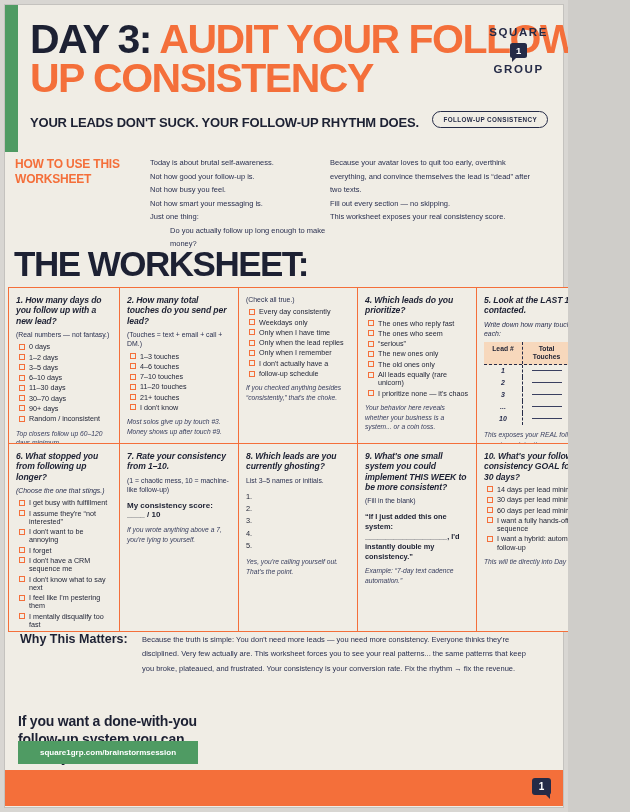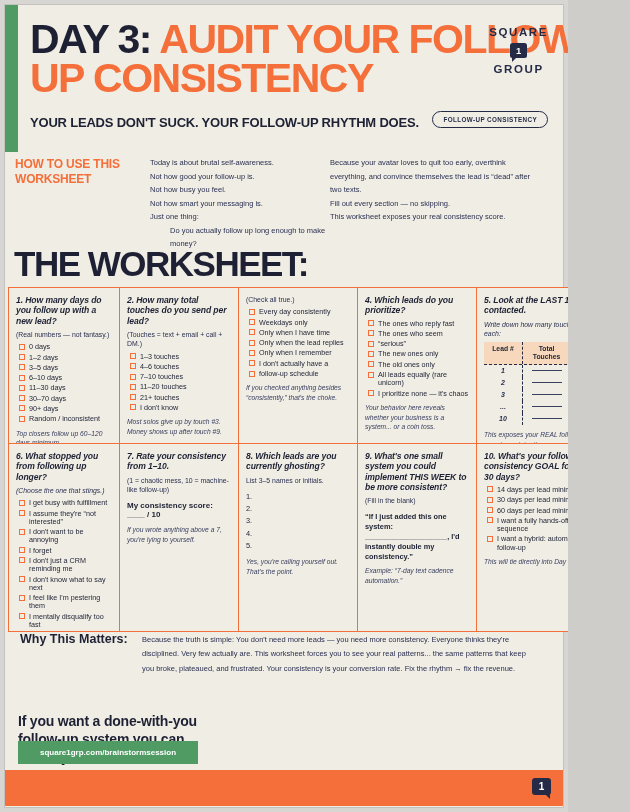--- a/index.html
+++ b/index.html
@@ -332,21 +332,21 @@
         <div class="ci">
             <span class="cb"></span>
             <span>I don't want to be annoying</span>
           </div>
         <div class="ci">
             <span class="cb"></span>
             <span>I forget</span>
           </div>
         <div class="ci">
             <span class="cb"></span>
-            <span>I don't just a CRM reminding me</span>
+            <span>I don't have a CRM sequence me</span>
           </div>
         <div class="ci">
             <span class="cb"></span>
             <span>I don't know what to say next</span>
           </div>
         <div class="ci">
             <span class="cb"></span>
             <span>I feel like I'm pestering them</span>
           </div>
         <div class="ci">

